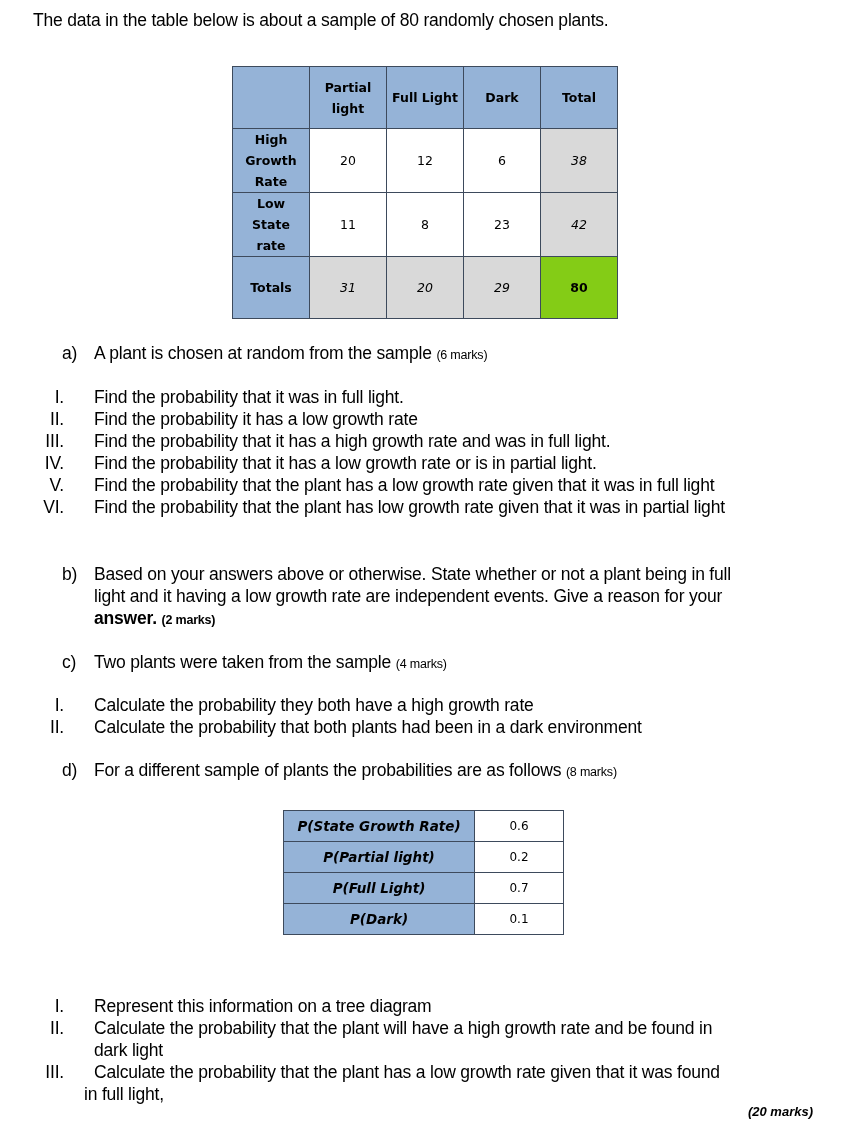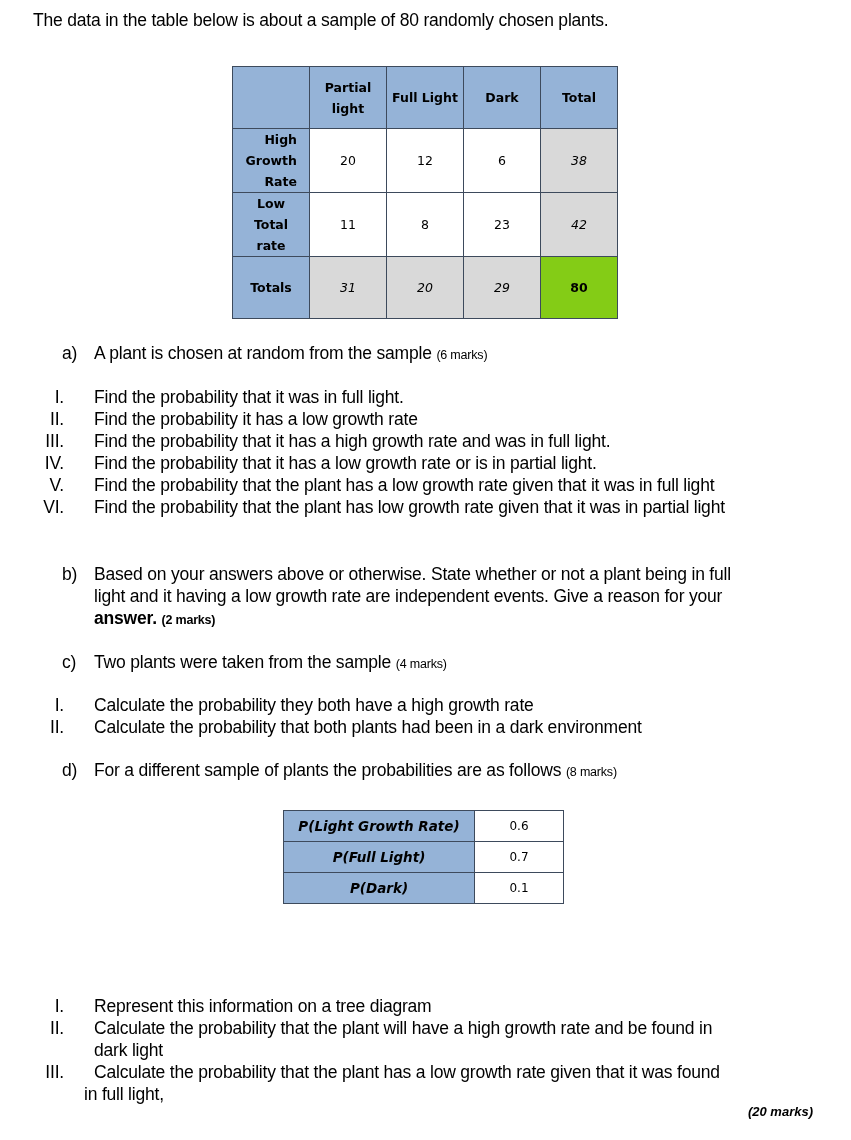--- a/index.html
+++ b/index.html
@@ -58,28 +58,28 @@
     </colgroup>
   <tbody>
       <tr class="r0">
     <td class="hdr"></td>
     <td class="hdr"><span style="display:inline-block;width:50px;">Partial light</span></td>
     <td class="hdr">Full Light</td>
     <td class="hdr">Dark</td>
     <td class="hdr">Total</td>
   </tr>
   <tr class="r1">
-    <td class="hdr"><span style="display:inline-block;width:52px;text-align:right;">High Growth Rate</span></td>
+    <td class="hdr"><span style="display:inline-block;width:52px;">High Growth Rate</span></td>
     <td class="w">20</td>
     <td class="w">12</td>
     <td class="w">6</td>
     <td class="g">38</td>
   </tr>
   <tr class="r2">
-    <td class="hdr"><span style="display:inline-block;width:52px;">Low Total rate</span></td>
+    <td class="hdr"><span style="display:inline-block;width:52px;">Low State rate</span></td>
     <td class="w">11</td>
     <td class="w">8</td>
     <td class="w">23</td>
     <td class="g">42</td>
   </tr>
   <tr class="r3">
     <td class="hdr">Totals</td>
     <td class="g">31</td>
     <td class="g">20</td>
     <td class="g">29</td>
@@ -123,22 +123,26 @@
 </div>
 
 <div class="q">
   <span class="lbl" style="left:62px; top:759px;">d)</span>
   <span class="lbl" style="left:94px; top:759px;"><span>For a different sample of plants the probabilities are as follows</span> <span class="marks">(8 marks)</span></span>
 </div>
 
 <table class="t2">
   <tbody>
       <tr>
-    <td class="k">P(Light Growth Rate)</td>
+    <td class="k">P(State Growth Rate)</td>
     <td class="v">0.6</td>
+  </tr>
+  <tr>
+    <td class="k">P(Partial light)</td>
+    <td class="v">0.2</td>
   </tr>
   <tr>
     <td class="k">P(Full Light)</td>
     <td class="v">0.7</td>
   </tr>
   <tr>
     <td class="k">P(Dark)</td>
     <td class="v">0.1</td>
   </tr>
 </tbody>

